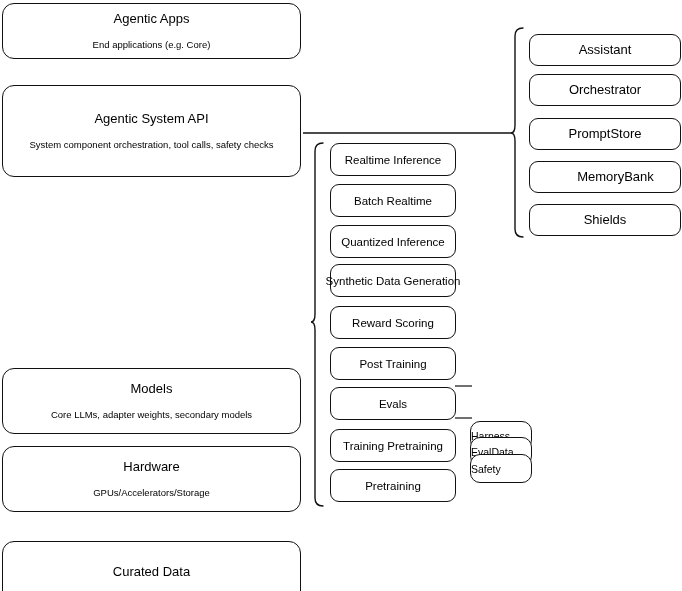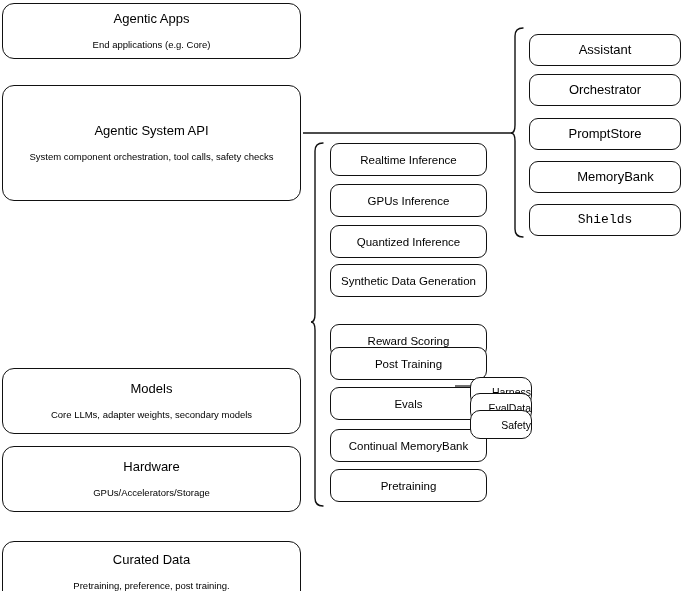--- a/index.html
+++ b/index.html
@@ -49,21 +49,21 @@
     white-space: nowrap;
   }
 
   
   .left-box { left: 2px; width: 299px; }
 
   
   .mid-pill {
     position: absolute;
     left: 330px;
-    width: 157px;
+    width: 126px;
     height: 33px;
     border: 1px solid #111111;
     border-radius: 9px;
     background: #ffffff;
     display: flex;
     align-items: center;
     justify-content: center;
     font-size: 11.5px;
     line-height: 14px;
     white-space: nowrap;
@@ -92,25 +92,26 @@
   .tiny-pill {
     position: absolute;
     left: 470px;
     width: 62px;
     height: 29px;
     border: 1px solid #111111;
     border-radius: 10px;
     background: #ffffff;
     display: flex;
     align-items: center;
-    justify-content: flex-end;
+    justify-content: flex-start;
     font-size: 10.5px;
     line-height: 12px;
     white-space: nowrap;
     z-index: 6;
+    margin-top: 44px;
   }
 
   
   #connectors {
     position: absolute;
     left: 0; top: 0;
     width: 682px; height: 591px;
     z-index: 2;
     pointer-events: none;
   }
@@ -130,64 +131,63 @@
 
     <path d="M455,386 L472,386" fill="none" stroke="#111111" stroke-width="1.2"></path>
     <path d="M455,418 L472,418" fill="none" stroke="#111111" stroke-width="1.2"></path>
   </svg>
 
   <div class="box left-box" style="top:3px;height:56px;">
     <div class="title">Agentic Apps</div>
     <div class="subtitle">End applications (e.g. Core)</div>
   </div>
 
-  <div class="box left-box" style="top:85px;height:116px;">
+  <div class="box left-box" style="top:85px;height:92px;">
     <div class="title">Agentic System API</div>
     <div class="subtitle">System component orchestration, tool calls, safety checks</div>
   </div>
 
 
   <div class="box left-box" style="top:368px;height:66px;">
     <div class="title">Models</div>
     <div class="subtitle">Core LLMs, adapter weights, secondary models</div>
   </div>
 
   <div class="box left-box" style="top:446px;height:66px;">
     <div class="title">Hardware</div>
     <div class="subtitle">GPUs/Accelerators/Storage</div>
   </div>
 
   <div class="box left-box" style="top:541px;height:62px;">
     <div class="title">Curated Data</div>
-    <div class="subtitle">Pretraining, preference, post training.</div>
   </div>
 
   <div class="mid-pill" style="top:143px;">
       <span>Realtime Inference</span>
     </div>
   <div class="mid-pill" style="top:184px;">
-      <span>GPUs Inference</span>
+      <span>Batch Realtime</span>
     </div>
   <div class="mid-pill" style="top:225px;">
       <span>Quantized Inference</span>
     </div>
   <div class="mid-pill" style="top:264px;">
       <span>Synthetic Data Generation</span>
     </div>
-  <div class="mid-pill" style="top:324px;">
+  <div class="mid-pill" style="top:306px;">
       <span>Reward Scoring</span>
     </div>
   <div class="mid-pill" style="top:347px;">
       <span>Post Training</span>
     </div>
   <div class="mid-pill" style="top:387px;">
       <span>Evals</span>
     </div>
   <div class="mid-pill" style="top:429px;">
-      <span>Continual MemoryBank</span>
+      <span>Training Pretraining</span>
     </div>
   <div class="mid-pill" style="top:469px;">
       <span>Pretraining</span>
     </div>
 
   <div class="tiny-pill" style="top:377px;">
       <span>Harness</span>
     </div>
   <div class="tiny-pill" style="top:393px;">
       <span>EvalData</span>
@@ -201,17 +201,17 @@
     </div>
   <div class="right-pill" style="top:74px;">
       <span>Orchestrator</span>
     </div>
   <div class="right-pill" style="top:118px;">
       <span>PromptStore</span>
     </div>
   <div class="right-pill" style="top:161px;padding-left:21px;">
       <span>MemoryBank</span>
     </div>
-  <div class="right-pill" style="top:204px;font-family:Liberation Mono, monospace;">
+  <div class="right-pill" style="top:204px;">
       <span>Shields</span>
     </div>
 
 </div>
 
 </body></html>

